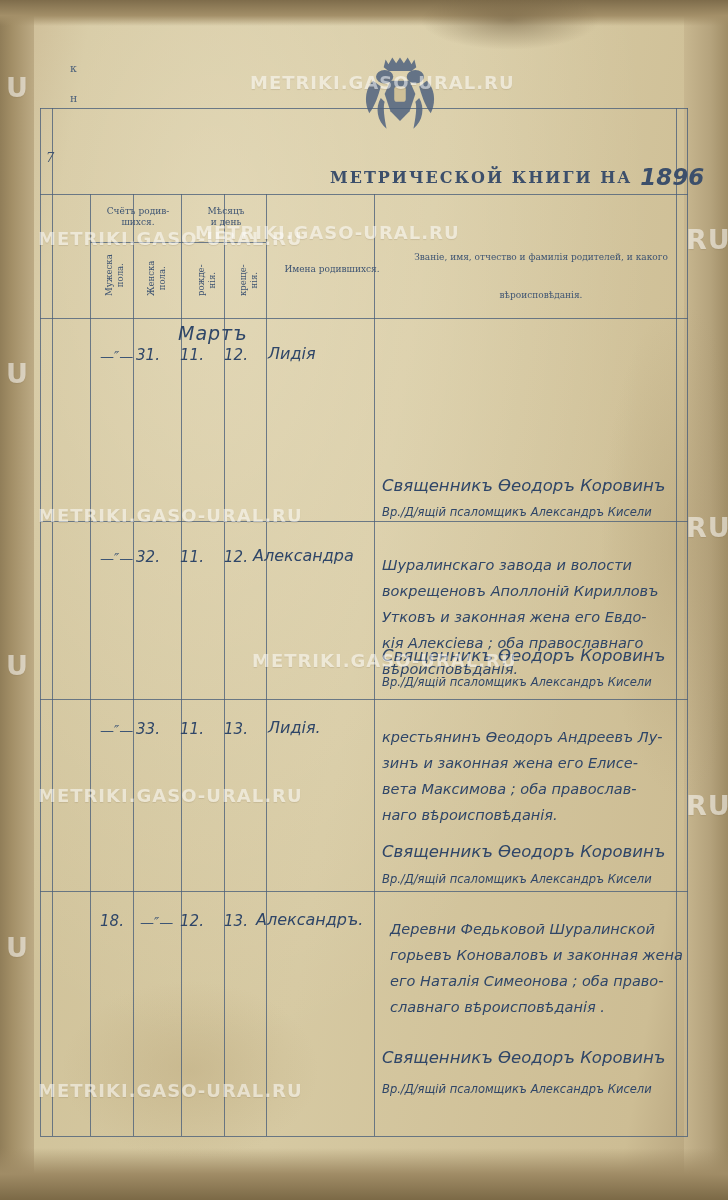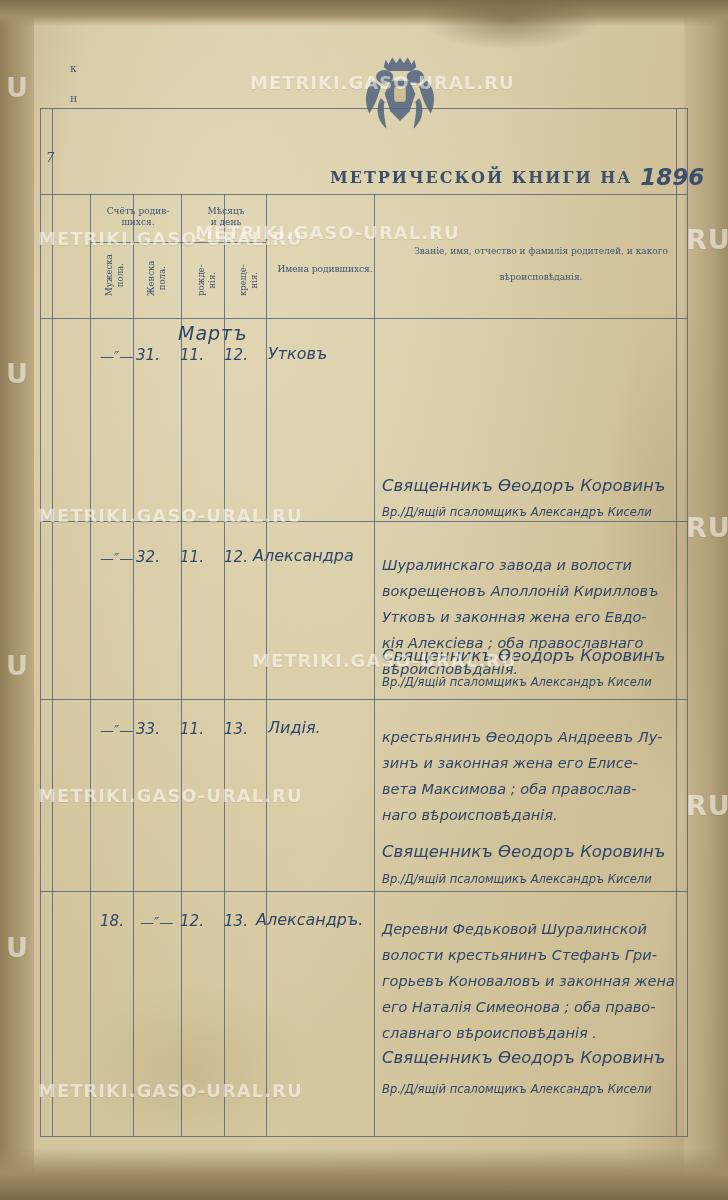--- a/index.html
+++ b/index.html
@@ -181,31 +181,31 @@
   <div class="cap" style="left:92px;top:206px;width:92px;white-space:pre-line;">Счётъ родив-
 шихся.</div>
   <div class="cap vert" style="left:104px;top:296px;">Мужеска<br>пола.</div>
   <div class="cap vert" style="left:146px;top:296px;">Женска<br>пола.</div>
 
   <div class="cap" style="left:183px;top:206px;width:86px;white-space:pre-line;">Мѣсяцъ
 и день</div>
   <div class="cap vert" style="left:196px;top:296px;">рожде-<br>нія.</div>
   <div class="cap vert" style="left:238px;top:296px;">креще-<br>нія.</div>
 
-  <div class="cap" style="left:273px;top:264px;width:104px;">Имена родившихся.</div>
-  <div class="cap" style="left:396px;top:238px;width:290px;white-space:pre-line;line-height:26px;">Званіе, имя, отчество и фамилія родителей, и какого
+  <div class="cap" style="left:280px;top:264px;width:104px;">Имена родившихся.</div>
+  <div class="cap" style="left:396px;top:238px;width:290px;white-space:pre-line;line-height:38px;">Званіе, имя, отчество и фамилія родителей, и какого
 вѣроисповѣданія.</div>
 
   <div class="hand month" style="left:178px;top:322px;">Мартъ</div>
 
   <div class="hand dash" style="left:100px;top:348px;">—″—</div>
   <div class="hand num" style="left:128px;top:346px;">31.</div>
   <div class="hand num" style="left:172px;top:346px;">11.</div>
   <div class="hand num" style="left:216px;top:346px;">12.</div>
-  <div class="hand name" style="left:268px;top:344px;">Утковъ</div>
+  <div class="hand name" style="left:268px;top:344px;">Лидія</div>
   <div class="hand sign" style="left:382px;top:476px;">Священникъ Ѳеодоръ Коровинъ</div>
   <div class="hand sign2" style="left:382px;top:505px;">Вр./Д/ящій псаломщикъ Александръ Кисели</div>
 
   <div class="hand dash" style="left:100px;top:550px;">—″—</div>
   <div class="hand num" style="left:128px;top:548px;">32.</div>
   <div class="hand num" style="left:172px;top:548px;">11.</div>
   <div class="hand num" style="left:216px;top:548px;">12.</div>
   <div class="hand name" style="left:253px;top:546px;">Александра</div>
   <div class="hand body-text" style="left:382px;top:552px;">
     <div>Шуралинскаго завода и волости</div>
@@ -229,23 +229,22 @@
     <div>наго вѣроисповѣданія.</div>
   </div>
   <div class="hand sign" style="left:382px;top:842px;">Священникъ Ѳеодоръ Коровинъ</div>
   <div class="hand sign2" style="left:382px;top:872px;">Вр./Д/ящій псаломщикъ Александръ Кисели</div>
 
   <div class="hand num" style="left:92px;top:912px;">18.</div>
   <div class="hand dash" style="left:140px;top:914px;">—″—</div>
   <div class="hand num" style="left:172px;top:912px;">12.</div>
   <div class="hand num" style="left:216px;top:912px;">13.</div>
   <div class="hand name" style="left:256px;top:910px;">Александръ.</div>
-  <div class="hand body-text" style="left:382px;top:916px;">
+  <div class="hand body-text" style="left:390px;top:916px;">
     <div>Деревни Федьковой Шуралинской</div>
-    <div>волости крестьянинъ Стефанъ Гри-</div>
     <div>горьевъ Коноваловъ и законная жена</div>
     <div>его Наталія Симеонова ; оба право-</div>
     <div>славнаго вѣроисповѣданія .</div>
   </div>
   <div class="hand sign" style="left:382px;top:1048px;">Священникъ Ѳеодоръ Коровинъ</div>
   <div class="hand sign2" style="left:382px;top:1082px;">Вр./Д/ящій псаломщикъ Александръ Кисели</div>
 
   <div class="wm big" style="left:250px;top:72px;">METRIKI.GASO-URAL.RU</div>
   <div class="wm big" style="left:38px;top:228px;">METRIKI.GASO-URAL.RU</div>
   <div class="wm big" style="left:195px;top:222px;">METRIKI.GASO-URAL.RU</div>

